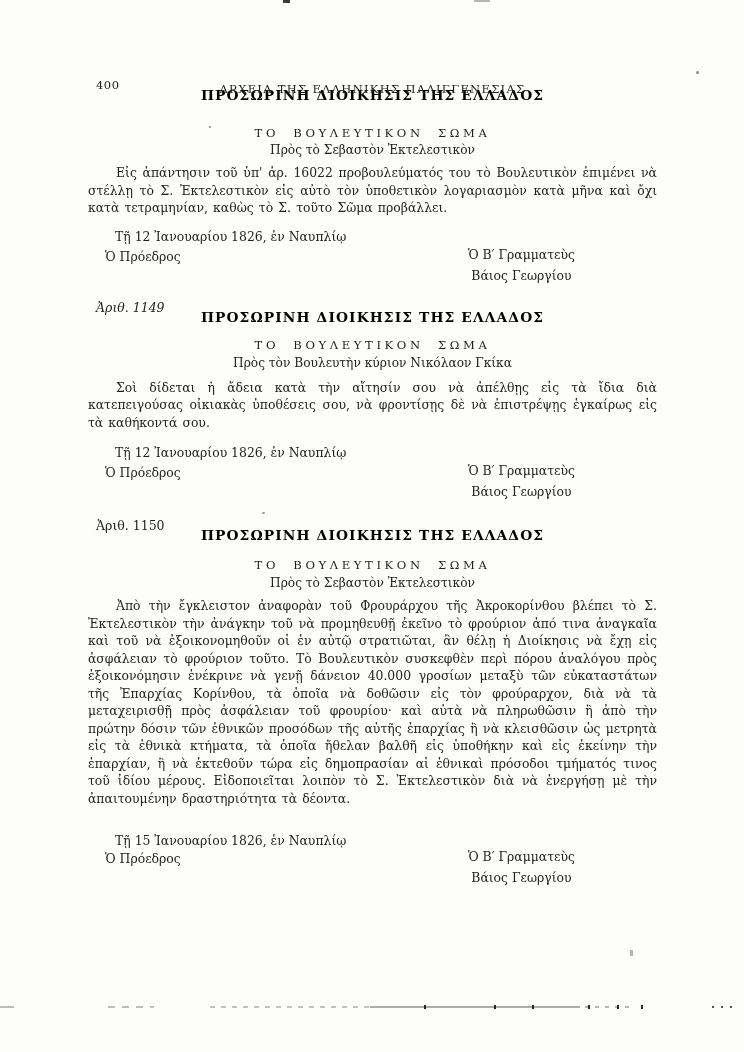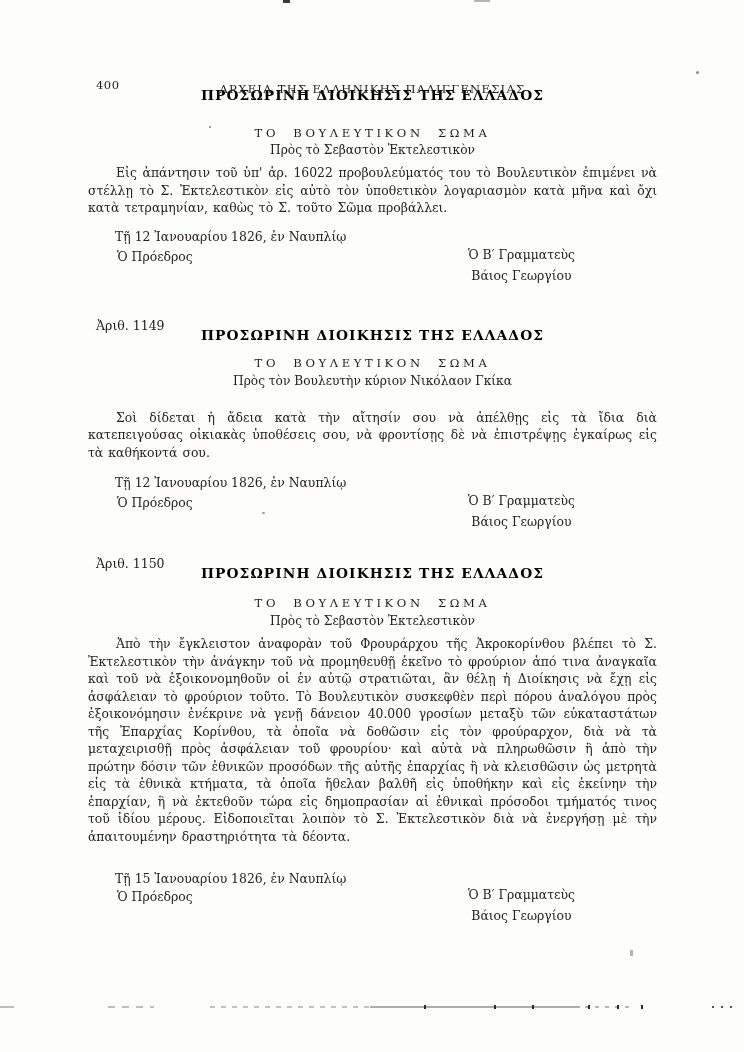--- a/index.html
+++ b/index.html
@@ -50,48 +50,48 @@
     text-align:justify; text-align-last:left;
     text-indent:28px;
     word-spacing:1.2px;
   }
   .dateline {
     font-size:12.4px; line-height:17px;
     margin-left:27px;
   }
   .sigrow { position:relative; height:37px; }
   .sig-left {
-    position:absolute; left:29px; top:0;
+    position:absolute; left:17px; top:0;
     font-size:12.4px; line-height:16px;
   }
   .sig-right {
     position:absolute; left:380px; top:-2px;
     display:inline-block; text-align:center;
     font-size:12.4px; line-height:16px;
   }
   .sig-right .sig-name { display:block; margin-top:5px; }
 
   
   .s1 .docnum { margin-top:19px; }
   .s1 .heading { margin-top:-7px; }
   .s1 .subheading { margin-top:21px; }
   .s1 .addressee { margin-top:1px; }
   .s1 .bodytext { margin-top:6px; }
   .s1 .dateline { margin-top:11px; }
   .s1 .sigrow { margin-top:4px; }
 
-  .s2 .docnum { margin-top:32px; }
+  .s2 .docnum { margin-top:14px;font-style:italic; }
   .s2 .heading { margin-top:-8px; }
   .s2 .subheading { margin-top:11px; }
   .s2 .addressee { margin-top:2px;text-align:center; }
-  .s2 .bodytext { margin-top:20px; }
+  .s2 .bodytext { margin-top:8px; }
   .s2 .dateline { margin-top:13px; }
   .s2 .sigrow { margin-top:4px; }
 
-  .s3 .docnum { margin-top:24px; }
+  .s3 .docnum { margin-top:16px; }
   .s3 .heading { margin-top:-8px; }
   .s3 .subheading { margin-top:13px; }
   .s3 .addressee { margin-top:2px; }
   .s3 .bodytext { margin-top:6px; }
   .s3 .dateline { margin-top:25px; }
   .s3 .sigrow { margin-top:2px; }
 
   
   .artifact { position:absolute; pointer-events:none; }
   .a-top1 { left:283px; top:0; width:7px; height:3px; background:#3a3a38; }

